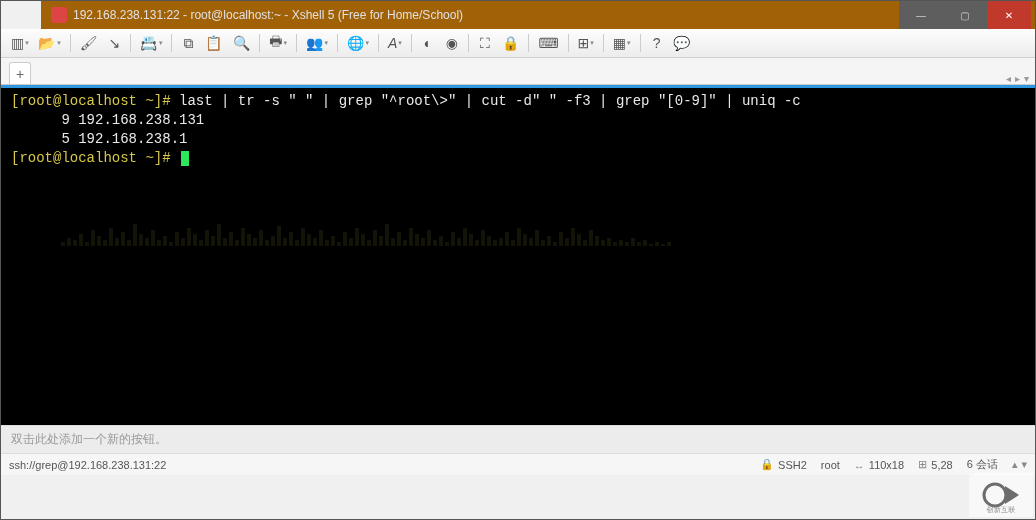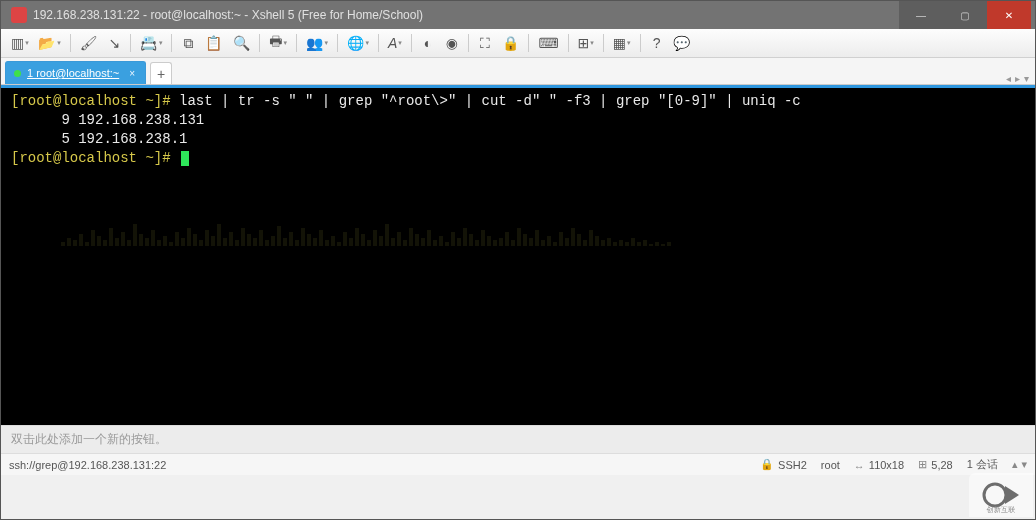--- a/index.html
+++ b/index.html
@@ -6,22 +6,22 @@
   body {
     font-family: "Segoe UI", Tahoma, sans-serif;
     font-size: 12px;
     background: #f0f0f0;
     width: 1036px; height: 520px;
     overflow: hidden; position: relative;
     border: 1px solid #555;
   }
   
   .titlebar {
-    height: 28px; background: #737373; color: #e0e0e0;
-    display: flex; align-items: center; padding: 0 4px;
+    height: 28px; background: #a16207; color: #e0e0e0;
+    display: flex; align-items: center; padding: 0 4px; margin-left: 40px;
   }
   .titlebar .app-icon {
     width: 16px; height: 16px; margin: 0 6px;
     background: #d44; border-radius: 3px; display:inline-block;
   }
   .titlebar .title { flex: 1; font-size: 12px; }
   .win-btn {
     width: 44px; height: 28px; display:flex; align-items:center;
     justify-content:center; color:#d0d0d0; font-size:10px;
   }
@@ -161,25 +161,20 @@
   <div class="sep"></div>
   <div class="tbtn">⊞<span class="dd">▾</span></div>
   <div class="sep"></div>
   <div class="tbtn">▦<span class="dd">▾</span></div>
   <div class="sep"></div>
   <div class="tbtn">?</div>
   <div class="tbtn">💬</div>
 </div>
 
 <div class="tabstrip">
-  <div class="tab">
-    <span class="dot"></span>
-    <span class="tx">1 root@localhost:~</span>
-    <span class="x">×</span>
-  </div>
   <div class="newtab">
     <span>+</span>
   </div>
   <div class="spacer"></div>
   <div class="tab-nav">
     <span>◂</span>
     <span>▸</span>
     <span>▾</span>
   </div>
 </div>
@@ -205,21 +200,21 @@
     </span>
   <span class="cell">root</span>
   <span class="cell">
       <span class="ic">↔</span>
       <span>110x18</span>
     </span>
   <span class="cell">
       <span class="ic">⊞</span>
       <span>5,28</span>
     </span>
-  <span class="cell">1 会话</span>
+  <span class="cell">6 会话</span>
   <span class="cell">
     <span class="ic">▴</span>
     <span class="ic">▾</span>
   </span>
 </div>
 
 <div class="watermark">
   <svg width="40" height="30" viewBox="0 0 40 30">
     <circle cx="14" cy="15" r="11" fill="none" stroke="#555" stroke-width="3"></circle>
     <path d="M24 6 L38 15 L24 24 Z" fill="#555"></path>

